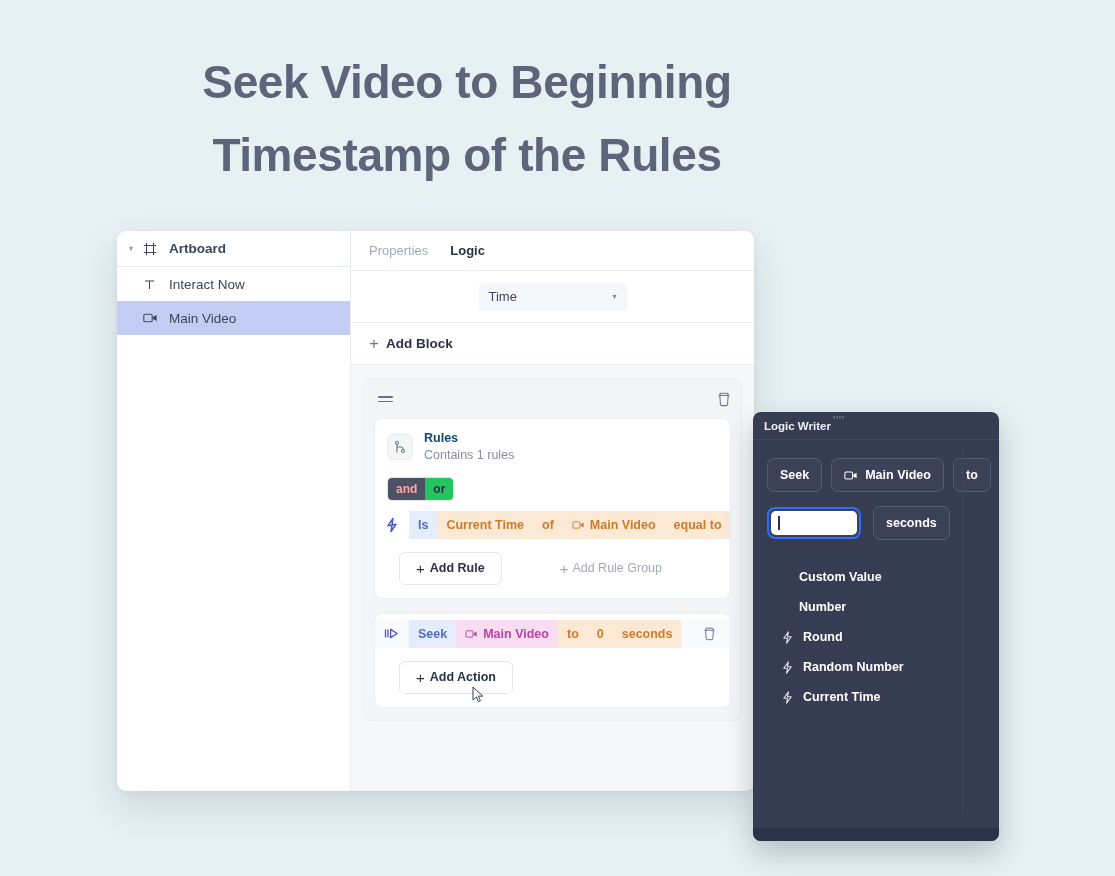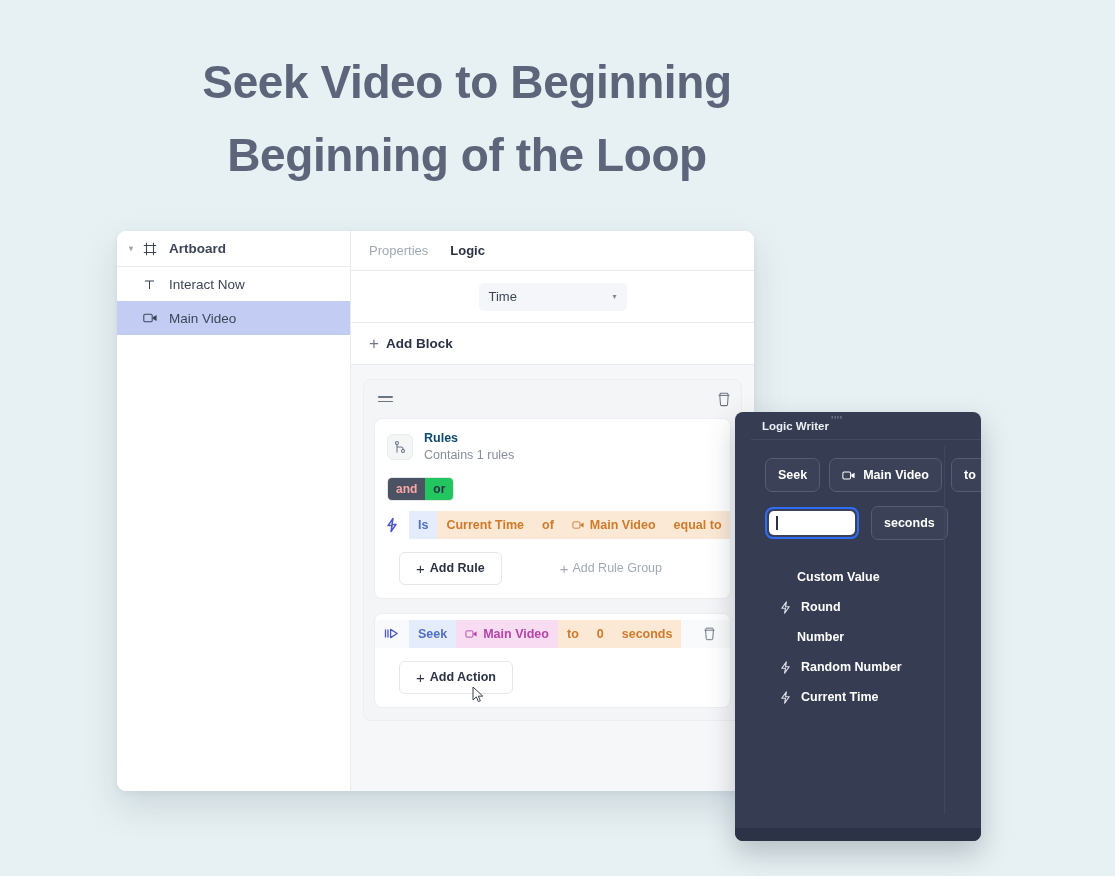--- a/index.html
+++ b/index.html
@@ -293,30 +293,29 @@
     left: 472px;
     top: 686px;
     width: 13px;
     height: 18px;
     z-index: 30;
   }
 
   
   .logic-writer {
     position: absolute;
-    left: 735px;
+    left: 753px;
     top: 412px;
     width: 246px;
     height: 429px;
     background: #363c51;
     border-radius: 8px;
     box-shadow: 0 12px 28px rgba(40,50,70,0.26);
     overflow: hidden;
     z-index: 20;
-    padding-left: 16px;
   }
   .lw-title {
     height: 28px;
     display: flex;
     align-items: center;
     padding-left: 11px;
     font-size: 11.5px;
     font-weight: bold;
     color: #eceff5;
     border-bottom: 1px solid #424962;
@@ -394,21 +393,21 @@
     width: 246px;
     height: 13px;
     background: #2d3346;
   }
 </style>
 </head>
 <body>
 
 <div class="headline">
   <span class="line">Seek Video to Beginning</span>
-  <span class="line">Beginning of the Loop</span>
+  <span class="line">Timestamp of the Rules</span>
 </div>
 
 <div class="app-window">
 
   <div class="sidebar">
     <div class="sb-row sb-artboard">
       <span class="sb-caret">▾</span>
       <span class="sb-ico">
         <svg width="14" height="14" viewBox="0 0 14 14" fill="none" stroke="#3d4658" stroke-width="1.1">
           <line x1="3.5" y1="0.8" x2="3.5" y2="13.2"></line>
@@ -615,31 +614,31 @@
           <span class="caret-bar"></span>
         </span>
       </span>
       <span class="chip">seconds</span>
     </div>
 
     <div class="lw-list">
       <div class="lw-item header">
         <span>Custom Value</span>
       </div>
+      <div class="lw-item header">
+        <span>Number</span>
+      </div>
       <div class="lw-item">
         <span class="lw-bolt">
           <svg width="13" height="15" viewBox="0 0 14 16" fill="none" stroke="#dfe3ec" stroke-width="1.2" stroke-linejoin="round">
             <path d="M8 2 L3 8.8 H7 L6 14 L11 7.2 H7 Z"></path>
           </svg>
         </span>
         <span>Round</span>
       </div>
-      <div class="lw-item header">
-        <span>Number</span>
-      </div>
       <div class="lw-item">
         <span class="lw-bolt">
           <svg width="13" height="15" viewBox="0 0 14 16" fill="none" stroke="#dfe3ec" stroke-width="1.2" stroke-linejoin="round">
             <path d="M8 2 L3 8.8 H7 L6 14 L11 7.2 H7 Z"></path>
           </svg>
         </span>
         <span>Random Number</span>
       </div>
       <div class="lw-item">
         <span class="lw-bolt">

